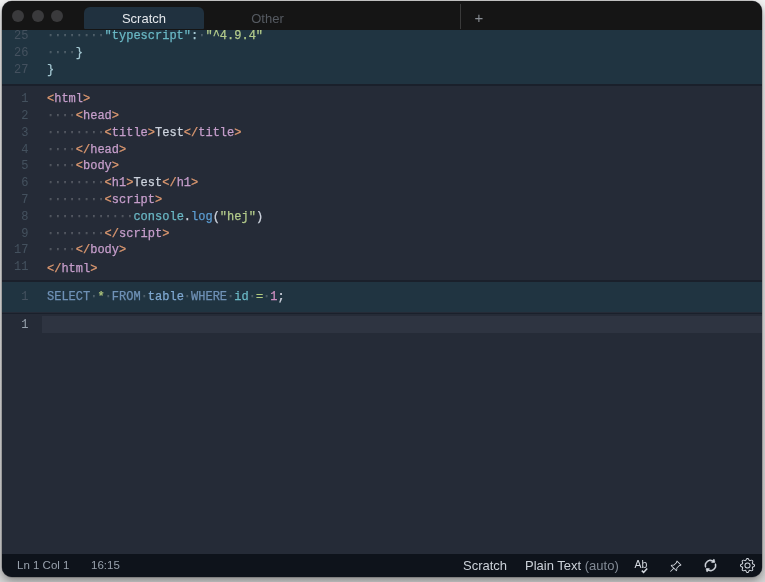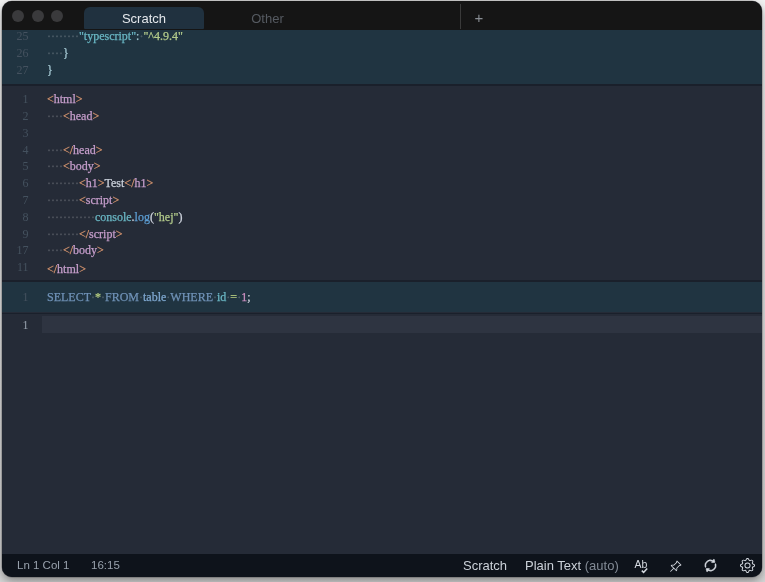--- a/index.html
+++ b/index.html
@@ -6,21 +6,21 @@
 .win{position:absolute;left:2px;top:0.5px;width:760px;height:576.5px;border-radius:10px;
  background:#252b37;overflow:hidden;box-shadow:0 0 0 .5px rgba(0,0,0,.30),0 4px 10px rgba(0,0,0,.38)}
 .tb{position:absolute;left:0;top:0;right:0;height:29px;background:#151515;z-index:5}
 .dot{position:absolute;top:9px;width:12px;height:12px;border-radius:50%;background:#3a3a3c}
 .tab{position:absolute;top:6px;height:22.5px;font-size:13px;color:rgba(86,91,98,.99);text-align:center;line-height:23px}
 .tab.on{background:#20313f;border-radius:6px 6px 1px 1px;color:rgba(231,234,238,.99)}
 .tab u{display:block;transform:translateZ(0);text-decoration:none}
 .tsep{position:absolute;top:3px;height:25px;width:1px;background:#3a3a3a}
 .plus{position:absolute;transform:translateZ(0);top:6px;height:23px;line-height:22px;font-size:15px;color:rgba(138,143,149,.99)}
 .ed{position:absolute;left:0;top:29px;right:0;bottom:23px;background:#252b37;overflow:hidden;
- font-family:Liberation Serif, serif}
+ font-family:Liberation Mono, monospace}
 .blk{position:absolute;left:0;right:0;background:#203441}
 .sep{position:absolute;left:0;right:0;height:1.5px;background:#1a202b}
 .actline{position:absolute;left:39.5px;right:0;height:16.77px;background:#2e3441}
 .num{position:absolute;transform:translateZ(0);left:0;width:26.5px;height:16.77px;line-height:16.77px;text-align:right;
  font-size:12px;color:rgba(69,82,95,.99);z-index:2}
 .num.act{color:rgba(154,164,176,.99)}
 .cl{position:absolute;transform:translateZ(0);left:45.0px;height:16.77px;line-height:16.77px;font-size:12px;-webkit-text-stroke:.25px;
  white-space:pre;z-index:2;letter-spacing:0}
 .cl b{font-weight:normal}
 .cl i{font-style:normal;color:rgba(255,255,255,.18)}
@@ -44,20 +44,21 @@
 <div class="cl" style="top:-1.1px"><i>········</i><b style="color:rgba(106,184,197,.99)">"typescript"</b><b style="color:rgba(166,201,211,.99)">:</b><i>·</i><b style="color:rgba(180,204,140,.99)">"^4.9.4"</b></div>
 <div class="num " style="top:15.7px">26</div>
 <div class="cl" style="top:15.7px"><i>····</i><b style="color:rgba(166,201,211,.99)">}</b></div>
 <div class="num " style="top:32.5px">27</div>
 <div class="cl" style="top:32.5px"><b style="color:rgba(166,201,211,.99)">}</b></div>
 <div class="num " style="top:61.8px">1</div>
 <div class="cl" style="top:61.8px"><b style="color:rgba(223,154,113,.99)">&lt;</b><b style="color:rgba(199,159,204,.99)">html</b><b style="color:rgba(223,154,113,.99)">&gt;</b></div>
 <div class="num " style="top:78.6px">2</div>
 <div class="cl" style="top:78.6px"><i>····</i><b style="color:rgba(223,154,113,.99)">&lt;</b><b style="color:rgba(199,159,204,.99)">head</b><b style="color:rgba(223,154,113,.99)">&gt;</b></div>
 <div class="num " style="top:95.4px">3</div>
+<div class="cl" style="top:95.4px"><i>········</i><b style="color:rgba(223,154,113,.99)">&lt;</b><b style="color:rgba(199,159,204,.99)">title</b><b style="color:rgba(223,154,113,.99)">&gt;</b><b style="color:rgba(206,212,223,.99)">Test</b><b style="color:rgba(223,154,113,.99)">&lt;/</b><b style="color:rgba(199,159,204,.99)">title</b><b style="color:rgba(223,154,113,.99)">&gt;</b></div>
 <div class="num " style="top:112.1px">4</div>
 <div class="cl" style="top:112.1px"><i>····</i><b style="color:rgba(223,154,113,.99)">&lt;/</b><b style="color:rgba(199,159,204,.99)">head</b><b style="color:rgba(223,154,113,.99)">&gt;</b></div>
 <div class="num " style="top:128.9px">5</div>
 <div class="cl" style="top:128.9px"><i>····</i><b style="color:rgba(223,154,113,.99)">&lt;</b><b style="color:rgba(199,159,204,.99)">body</b><b style="color:rgba(223,154,113,.99)">&gt;</b></div>
 <div class="num " style="top:145.7px">6</div>
 <div class="cl" style="top:145.7px"><i>········</i><b style="color:rgba(223,154,113,.99)">&lt;</b><b style="color:rgba(199,159,204,.99)">h1</b><b style="color:rgba(223,154,113,.99)">&gt;</b><b style="color:rgba(206,212,223,.99)">Test</b><b style="color:rgba(223,154,113,.99)">&lt;/</b><b style="color:rgba(199,159,204,.99)">h1</b><b style="color:rgba(223,154,113,.99)">&gt;</b></div>
 <div class="num " style="top:162.4px">7</div>
 <div class="cl" style="top:162.4px"><i>········</i><b style="color:rgba(223,154,113,.99)">&lt;</b><b style="color:rgba(199,159,204,.99)">script</b><b style="color:rgba(223,154,113,.99)">&gt;</b></div>
 <div class="num " style="top:179.2px">8</div>
 <div class="cl" style="top:179.2px"><i>············</i><b style="color:rgba(106,184,197,.99)">console</b><b style="color:rgba(206,212,223,.99)">.</b><b style="color:rgba(93,159,212,.99)">log</b><b style="color:rgba(206,212,223,.99)">(</b><b style="color:rgba(180,204,140,.99)">"hej"</b><b style="color:rgba(206,212,223,.99)">)</b></div>

